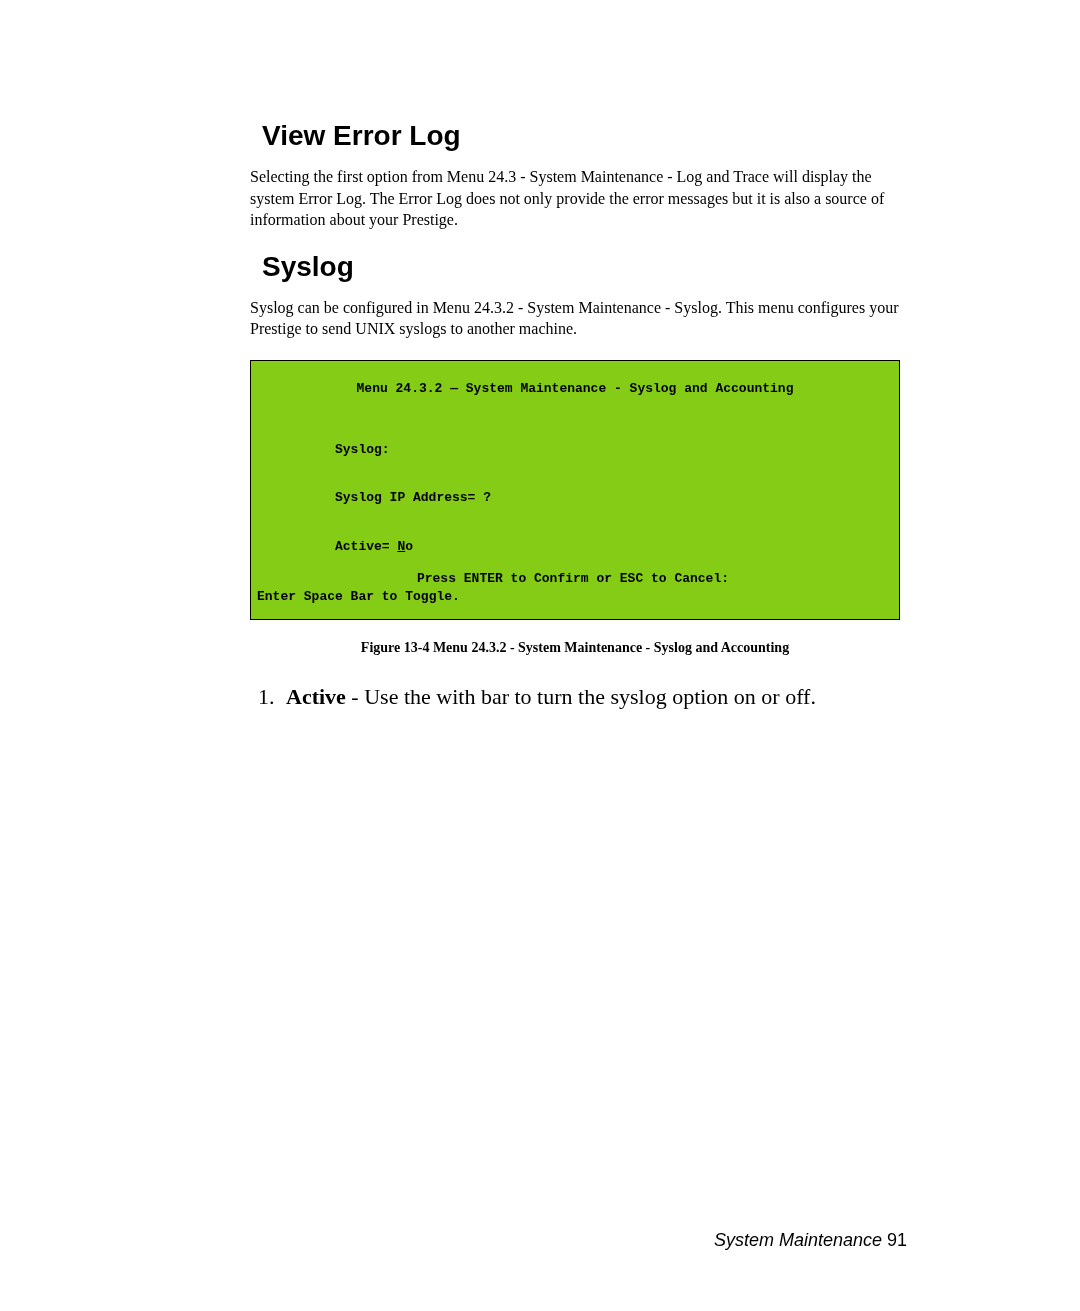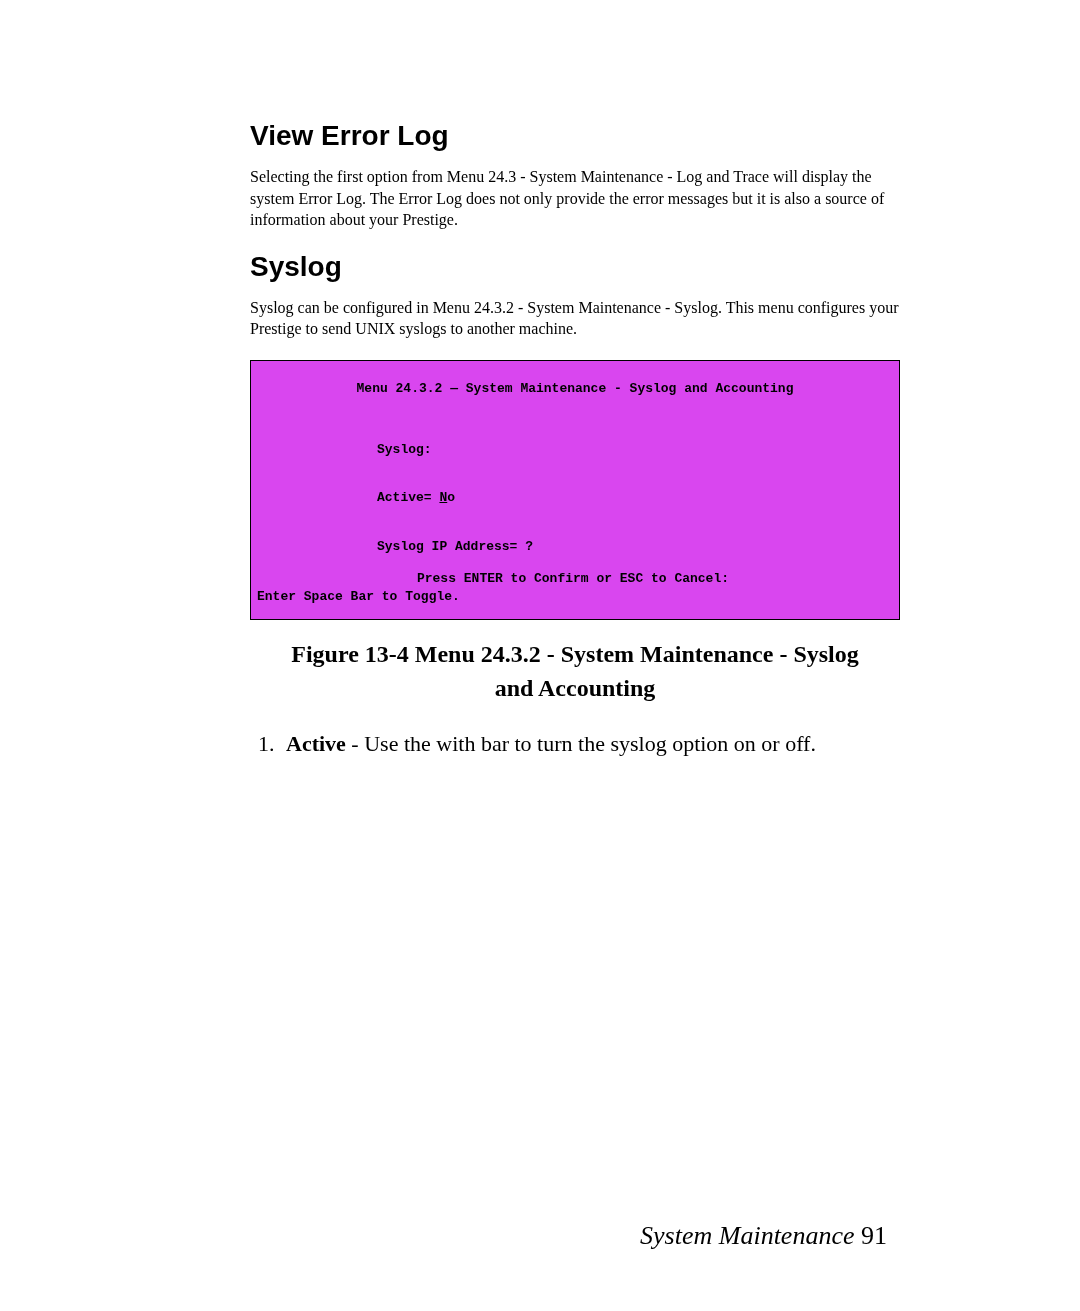--- a/index.html
+++ b/index.html
@@ -14,89 +14,89 @@
     box-sizing: border-box;
     padding: 120px 180px 60px 250px;
     font-family: "Times New Roman", Times, serif;
     color: #000000;
     position: relative;
   }
   h2.section {
     font-family: Arial, Helvetica, sans-serif;
     font-weight: bold;
     font-size: 28px;
-    margin: 0 0 14px 0;
+    margin: 0 0 14px 12px;
   }
   p.body {
     font-family: "Times New Roman", Times, serif;
     font-size: 16px;
     line-height: 1.35;
     margin: 0 0 20px 0;
   }
   .terminal {
     border: 1px solid #000000;
-    background: #d946ef;
+    background: #84cc16;
     font-family: "Courier New", Courier, monospace;
     font-weight: bold;
     font-size: 13px;
     line-height: 1.25;
     padding: 20px 8px 16px 8px;
     margin: 0 0 18px 0;
     position: relative;
     height: 260px;
     box-sizing: border-box;
     overflow: hidden;
   }
   .terminal .title {
     text-align: center;
     margin-bottom: 12px;
   }
   .terminal .fields {
-    margin-left: 118px;
+    margin-left: 76px;
     white-space: pre;
   }
   .terminal .underline {
     text-decoration: underline;
   }
   .terminal .confirm {
     position: absolute;
     bottom: 32px;
     left: 0;
     right: 4px;
     text-align: center;
   }
   .terminal .toggle {
     position: absolute;
     bottom: 14px;
     left: 6px;
   }
   .caption {
     font-family: "Times New Roman", Times, serif;
     font-weight: bold;
-    font-size: 24px;
+    font-size: 14px;
     text-align: center;
     margin: 10px 38px 26px 38px;
     line-height: 1.4;
   }
   ol.list {
     font-family: "Times New Roman", Times, serif;
     font-size: 22px;
     padding-left: 30px;
     margin: 0 0 20px 0;
   }
   ol.list li {
     padding-left: 6px;
   }
   .footer {
     position: absolute;
-    right: 193px;
+    right: 173px;
     bottom: 60px;
-    font-family: Liberation Serif, serif;
+    font-family: Liberation Sans, sans-serif;
     font-style: italic;
-    font-size: 26px;
+    font-size: 18px;
   }
   .footer .pnum {
     font-style: normal;
   }
 </style>
 </head>
 <body>
 
 <div class="page">
 
@@ -106,22 +106,22 @@
 
 
   <h2 class="section">Syslog</h2>
 
   <p class="body">Syslog can be configured in Menu 24.3.2 - System Maintenance - Syslog. This menu configures your Prestige to send UNIX syslogs to another machine.</p>
 
   <div class="terminal">
     <div class="title">Menu 24.3.2 — System Maintenance - Syslog and Accounting</div>
     <div class="fields">
       <div>Syslog:</div>
+      <div>Syslog IP Address= ?</div>
       <div><span>Active= </span><span class="underline">N</span><span>o</span></div>
-      <div>Syslog IP Address= ?</div>
     </div>
     <div class="confirm">Press ENTER to Confirm or ESC to Cancel:</div>
     <div class="toggle">Enter Space Bar to Toggle.</div>
   </div>
 
   <div class="caption">Figure 13-4 Menu 24.3.2 - System Maintenance - Syslog and Accounting</div>
 
 
   <ol class="list">
     <li>

